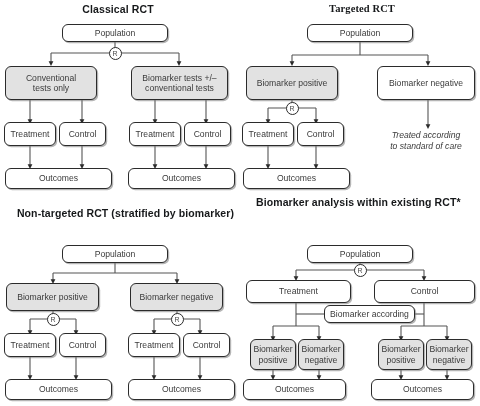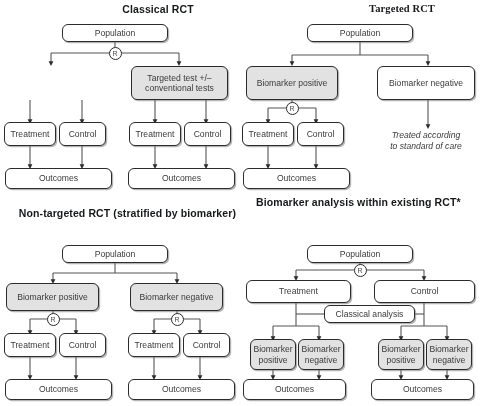--- a/index.html
+++ b/index.html
@@ -19,21 +19,20 @@
     overflow: hidden;
   }
   .panel-title {
     position: absolute;
     font-size: 10.5px;
     font-weight: bold;
     color: #16181a;
     letter-spacing: 0.1px;
     white-space: nowrap;
     text-align: center;
-    padding-left: 40px;
   }
   
   .node {
     position: absolute;
     box-sizing: border-box;
     border: 1.1px solid #2b2b2b;
     border-radius: 6px;
     background: #ffffff;
     color: #3a3a3a;
     font-size: 8.6px;
@@ -179,23 +178,27 @@
   </svg>
 
   <div class="panel-title" style="left:0; top:3px; width:236px;">Classical RCT</div>
 
   <div class="node" style="left:62px; top:24px; width:106px; height:18px;">
     <span class="lbl">Population</span>
   </div>
 
   <div class="rnode" style="left:108.5px; top:46.5px;">R</div>
 
+  <div class="node gray" style="left:5px; top:66px; width:92px; height:34px;">
+    <span class="lbl">Conventional
+tests only</span>
+  </div>
 
   <div class="node gray" style="left:131px; top:66px; width:97px; height:34px;">
-    <span class="lbl">Targeted test +/–
+    <span class="lbl">Biomarker tests +/–
 conventional tests</span>
   </div>
 
   <div class="node" style="left:4px; top:122px; width:52px; height:24px;">
     <span class="lbl">Treatment</span>
   </div>
   <div class="node" style="left:59px; top:122px; width:47px; height:24px;">
     <span class="lbl">Control</span>
   </div>
 
@@ -236,21 +239,21 @@
     <span class="lbl">Control</span>
   </div>
 
   <div class="node" style="left:243px; top:168px; width:107px; height:21px;">
     <span class="lbl">Outcomes</span>
   </div>
 
   <div class="plaintext" style="left:374px; top:130px; width:104px;font-style:italic;">Treated according
 to standard of care</div>
 
-  <div class="panel-title" style="left:0; top:207px; width:236px; text-align:right; padding-left:3px; box-sizing:border-box;">Non-targeted RCT (stratified by biomarker)</div>
+  <div class="panel-title" style="left:6px; top:207px; width:236px; text-align:center; padding-left:3px; box-sizing:border-box;">Non-targeted RCT (stratified by biomarker)</div>
 
   <div class="node" style="left:62px; top:245px; width:106px; height:18px;">
     <span class="lbl">Population</span>
   </div>
 
   <div class="node gray" style="left:6px; top:283px; width:93px; height:28px;">
     <span class="lbl">Biomarker positive</span>
   </div>
   <div class="node gray" style="left:130px; top:283px; width:93px; height:28px;">
     <span class="lbl">Biomarker negative</span>
@@ -289,21 +292,21 @@
   <div class="rnode" style="left:353.5px; top:263.5px;">R</div>
 
   <div class="node" style="left:246px; top:280px; width:105px; height:23px;">
     <span class="lbl">Treatment</span>
   </div>
   <div class="node" style="left:374px; top:280px; width:101px; height:23px;">
     <span class="lbl">Control</span>
   </div>
 
   <div class="node" style="left:324px; top:305px; width:91px; height:18px;">
-    <span class="lbl">Classical analysis</span>
+    <span class="lbl">Biomarker according</span>
   </div>
 
   <div class="node gray" style="left:250px; top:339px; width:46px; height:31px;">
     <span class="lbl">Biomarker
 positive</span>
   </div>
   <div class="node gray" style="left:298px; top:339px; width:46px; height:31px;">
     <span class="lbl">Biomarker
 negative</span>
   </div>

